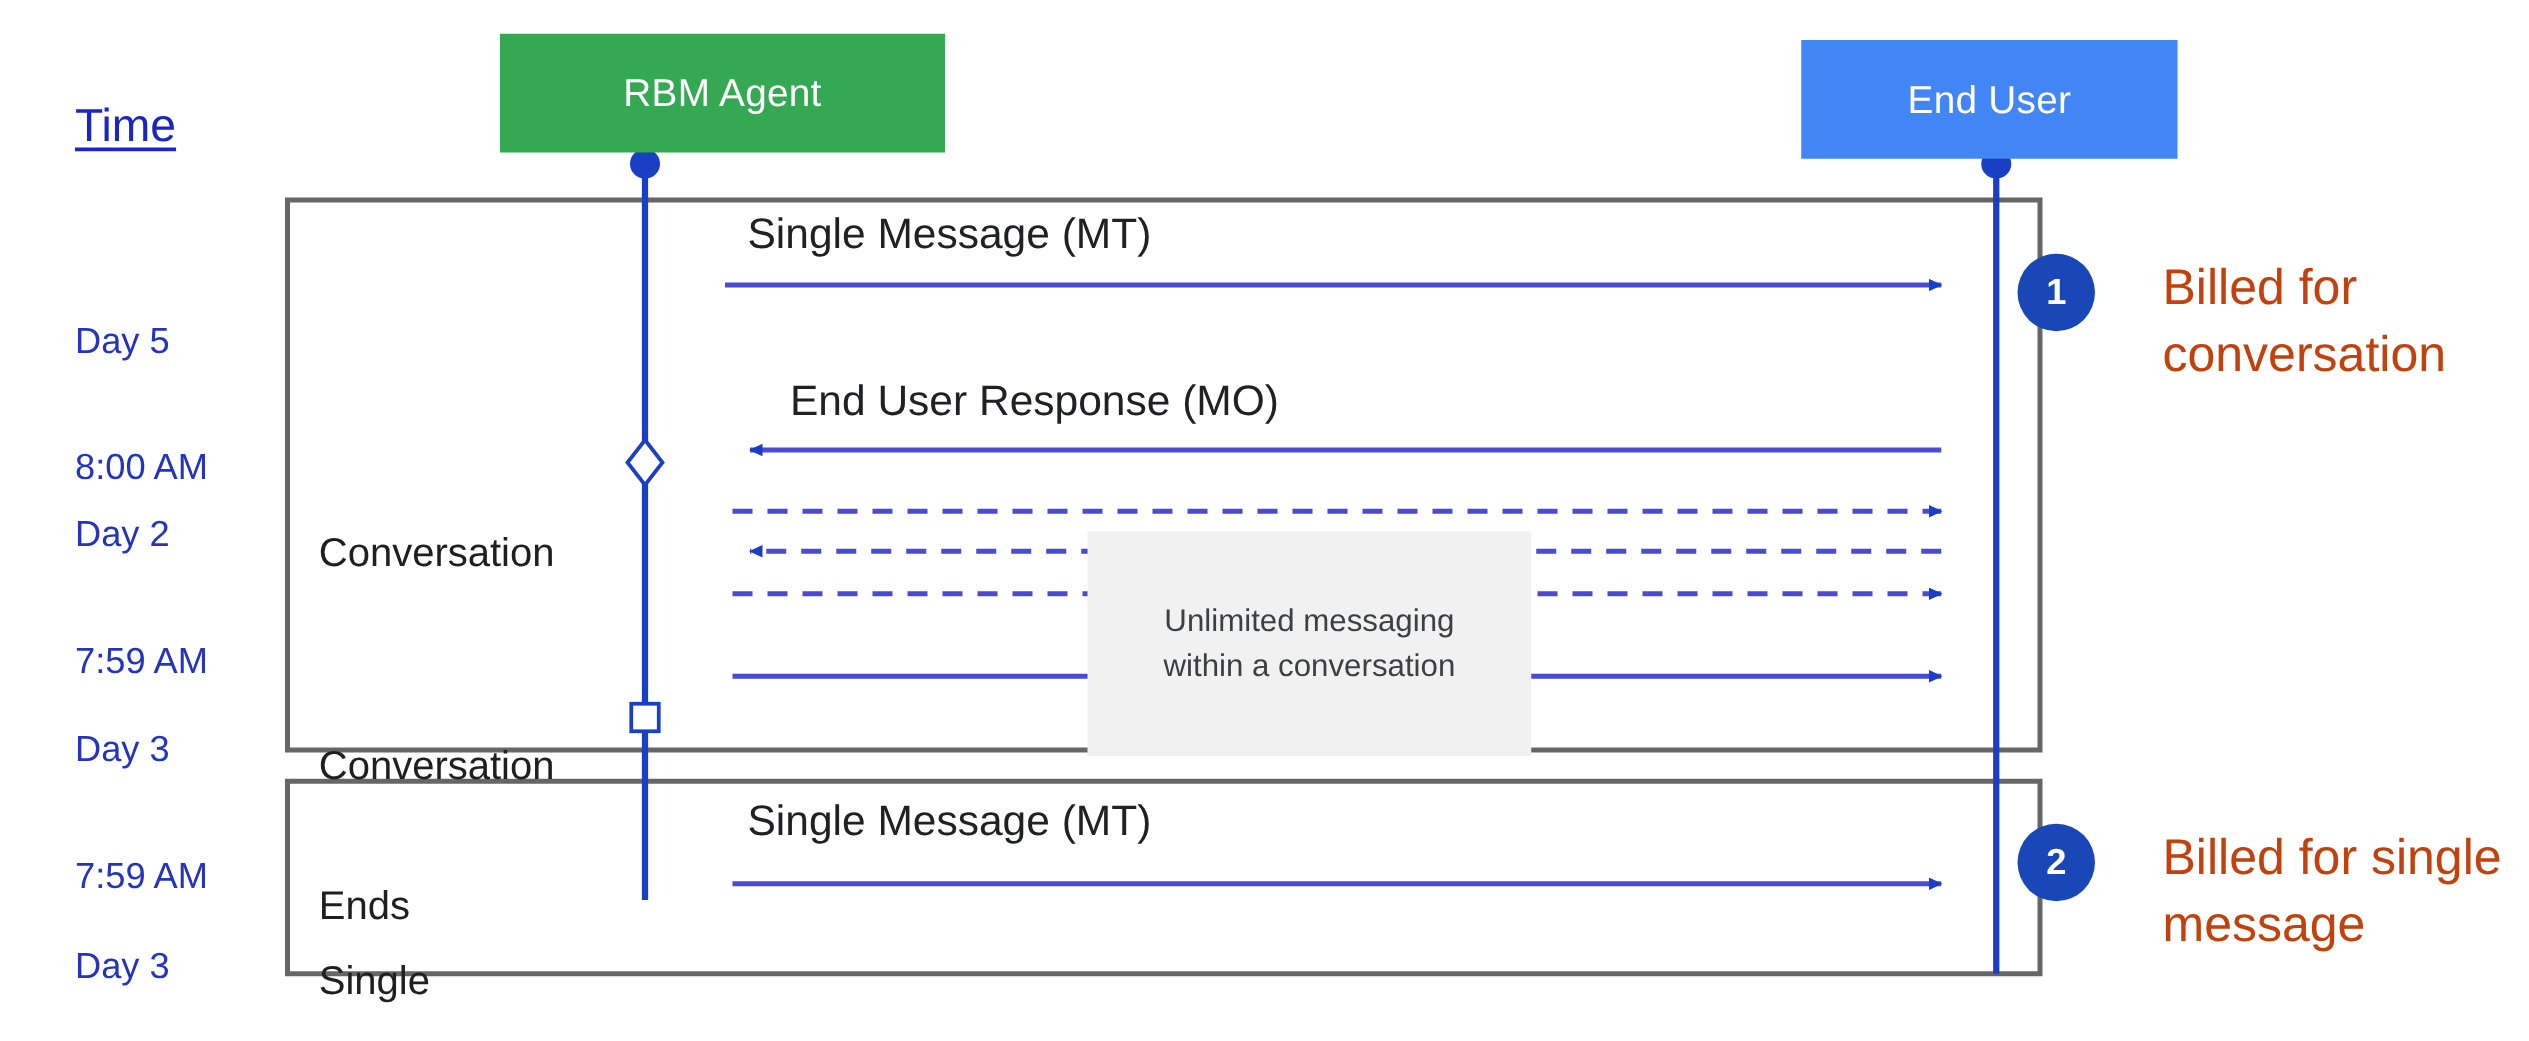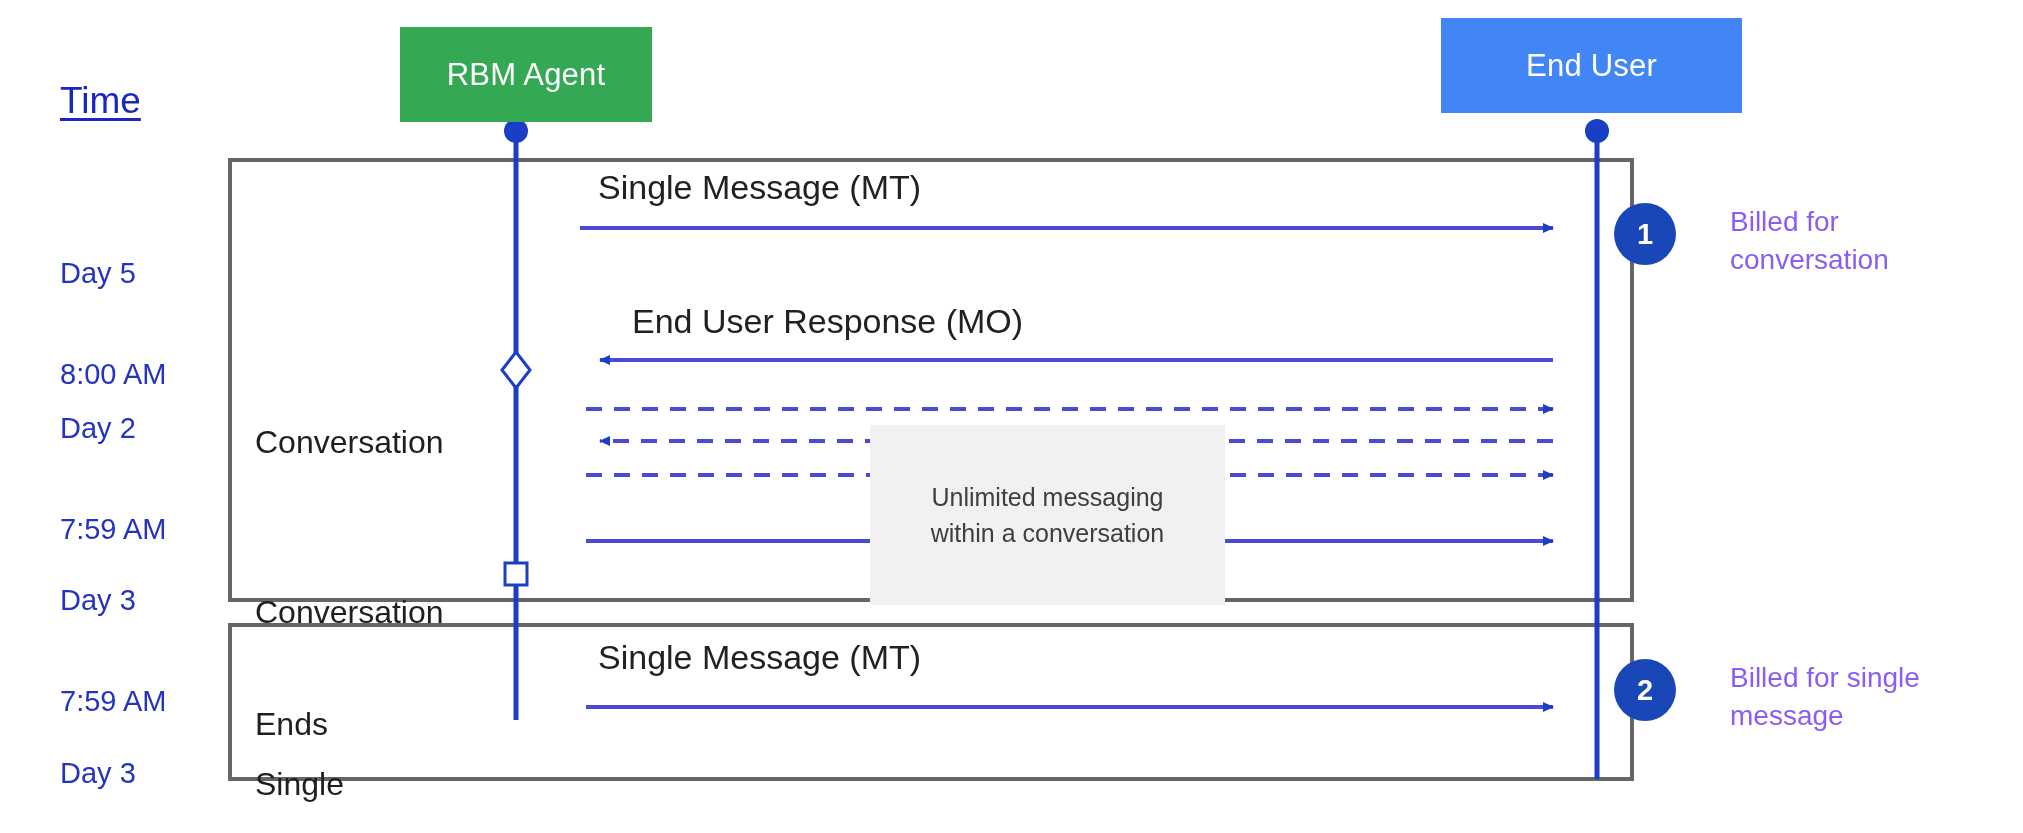--- a/index.html
+++ b/index.html
@@ -34,22 +34,22 @@
   
   .actor-box {
     position: absolute;
     display: flex;
     align-items: center;
     justify-content: center;
     color: #ffffff;
     font-size: 31px;
     letter-spacing: 0.2px;
   }
-  #actor-agent { left: 400px; top: 27px; width: 252px; height: 95px; background: #34a853; }
-  #actor-user  { left: 1441px; top: 18px; width: 301px; height: 95px; background: #4285f4; }
+  #actor-agent { left: 400px; top: 27px; width: 356px; height: 95px; background: #34a853; }
+  #actor-user  { left: 1441px; top: 32px; width: 301px; height: 95px; background: #4285f4; }
 
   
   .time-head {
     left: 60px; top: 80px;
     color: #1a25c4;
     font-size: 37px;
     text-decoration: underline;
     text-underline-offset: 5px;
   }
   .time-stamp {
@@ -112,22 +112,22 @@
     display: flex;
     align-items: center;
     justify-content: center;
   }
   #badge-1 { left: 1614px; top: 203px; }
   #badge-2 { left: 1614px; top: 659px; }
 
   
   .caption {
     position: absolute;
-    color: #8b5cf6;
-    font-size: 28px;
+    color: #c2410c;
+    font-size: 40px;
     line-height: 1.35;
     left: 1730px;
   }
   #caption-1 { top: 203px; width: 280px; }
   #caption-2 { top: 659px; width: 290px; }
 </style>
 </head>
 <body>
 
 <div id="diagram-root">

